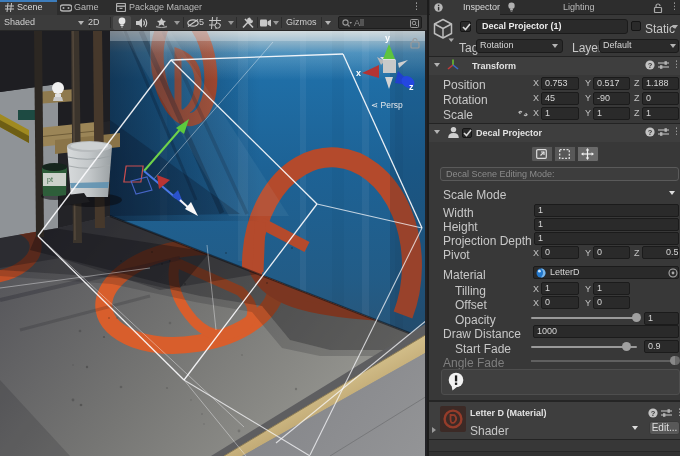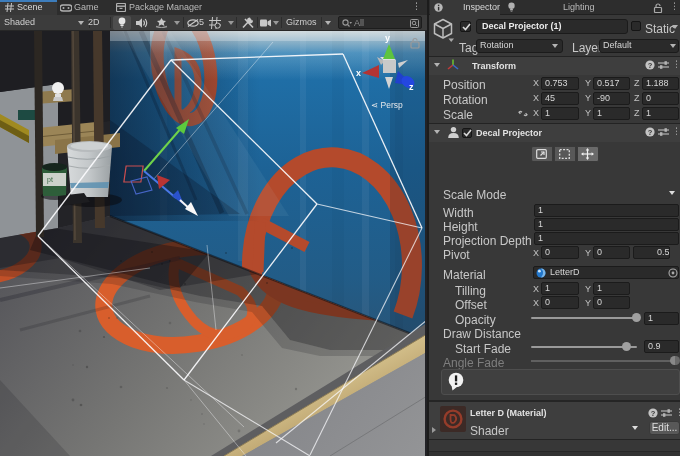--- a/index.html
+++ b/index.html
@@ -486,35 +486,36 @@
     <svg class="abs" style="left:152px;top:148px;" width="13" height="12" viewBox="0 0 13 12">
         <g stroke="#f0f0f0" stroke-width="1.2">
           <line x1="6.5" y1="1" x2="6.5" y2="11"></line>
           <line x1="1" y1="6" x2="12" y2="6"></line>
         </g>
         <polygon points="6.5,0 4.8,2.4 8.2,2.4" fill="#f0f0f0"></polygon>
         <polygon points="6.5,12 4.8,9.6 8.2,9.6" fill="#f0f0f0"></polygon>
         <polygon points="0,6 2.4,4.3 2.4,7.7" fill="#f0f0f0"></polygon>
         <polygon points="13,6 10.6,4.3 10.6,7.7" fill="#f0f0f0"></polygon>
       </svg>
+    <div class="abs" style="left:11px;top:167px;width:239px;height:14px;border:1px solid #5a5a5a;border-radius:3px;background:#3d3d3d;color:#8b8b8b;font-size:9px;line-height:12px;padding-left:5px;">Decal Scene Editing Mode:</div>
     <div class="lbl" style="left:14px;top:188px;">Scale Mode</div>
     <div class="arr down" style="left:240px;top:191px;border-top-color:#ddd;"></div>
     <div class="lbl" style="left:14px;top:206px;">Width</div>
     <div class="field" style="left:105px;top:204px;width:145px;height:13px;">1</div>
     <div class="lbl" style="left:14px;top:220px;">Height</div>
     <div class="field" style="left:105px;top:218px;width:145px;height:13px;">1</div>
     <div class="lbl" style="left:14px;top:234px;">Projection Depth</div>
     <div class="field" style="left:105px;top:232px;width:145px;height:13px;">1</div>
     <div class="lbl" style="left:14px;top:248px;">Pivot</div>
     <div class="axl" style="left:104px;top:248px;">X</div>
       <div class="field" style="left:112px;top:246px;width:38px;height:13px;">0</div>
     <div class="axl" style="left:156px;top:248px;">Y</div>
       <div class="field" style="left:164px;top:246px;width:37px;height:13px;">0</div>
     <div class="axl" style="left:205px;top:248px;">Z</div>
-      <div class="field" style="left:204px;top:246px;width:37px;height:13px;padding-left:23px;">0.5</div>
+      <div class="field" style="left:213px;top:246px;width:37px;height:13px;padding-left:23px;">0.5</div>
     <div class="lbl" style="left:14px;top:268px;">Material</div>
     <div class="field" style="left:104px;top:266px;width:146px;height:13px;padding-left:16px;">LetterD</div>
     <svg class="abs" style="left:107px;top:268px;" width="10" height="10" viewBox="0 0 10 10">
         <circle cx="5" cy="5" r="4.5" fill="#2277cc"></circle>
         <path d="M5,0.5 a4.5,4.5 0 0,1 0,9 a6,6 0 0,0 0,-9" fill="#7ab6e8"></path>
         <circle cx="3.4" cy="3.2" r="1.4" fill="#cfe6f8"></circle>
       </svg>
     <svg class="abs" style="left:239px;top:268px;" width="10" height="10" viewBox="0 0 10 10">
         <circle cx="5" cy="5" r="4" fill="none" stroke="#aaa" stroke-width="1.1"></circle>
         <circle cx="5" cy="5" r="1.4" fill="#aaa"></circle>
@@ -527,20 +528,21 @@
     <div class="lbl" style="left:26px;top:298px;">Offset</div>
     <div class="axl" style="left:104px;top:298px;">X</div>
       <div class="field" style="left:112px;top:296px;width:38px;height:13px;">0</div>
     <div class="axl" style="left:156px;top:298px;">Y</div>
       <div class="field" style="left:164px;top:296px;width:37px;height:13px;">0</div>
     <div class="lbl" style="left:26px;top:313px;">Opacity</div>
     <div class="abs" style="left:102px;top:317px;width:106px;height:2px;background:#9a9a9a;border-radius:1px;"></div>
     <div class="abs" style="left:203px;top:313px;width:9px;height:9px;background:#a0a0a0;border-radius:50%;"></div>
     <div class="field" style="left:215px;top:312px;width:35px;height:13px;">1</div>
     <div class="lbl" style="left:14px;top:327px;">Draw Distance</div>
+    <div class="field" style="left:104px;top:325px;width:146px;height:13px;">1000</div>
     <div class="lbl" style="left:26px;top:342px;">Start Fade</div>
     <div class="abs" style="left:102px;top:346px;width:106px;height:2px;background:#9a9a9a;border-radius:1px;"></div>
     <div class="abs" style="left:193px;top:342px;width:9px;height:9px;background:#a0a0a0;border-radius:50%;"></div>
     <div class="field" style="left:215px;top:340px;width:35px;height:13px;">0.9</div>
     <div class="lbl" style="left:14px;top:356px;color:#7e7e7e;">Angle Fade</div>
     <div class="abs" style="left:102px;top:360px;width:148px;height:2px;background:#606060;"></div>
     <div class="abs" style="left:241px;top:356px;width:5px;height:9px;background:#888;border-radius:5px 0 0 5px;"></div>
     <div class="abs" style="left:246px;top:356px;width:5px;height:9px;background:#6a6a6a;border-radius:0 5px 5px 0;"></div>
 
     <div class="abs" style="left:12px;top:369px;width:239px;height:26px;background:#404040;border:1px solid #4e4e4e;border-radius:3px;"></div>

